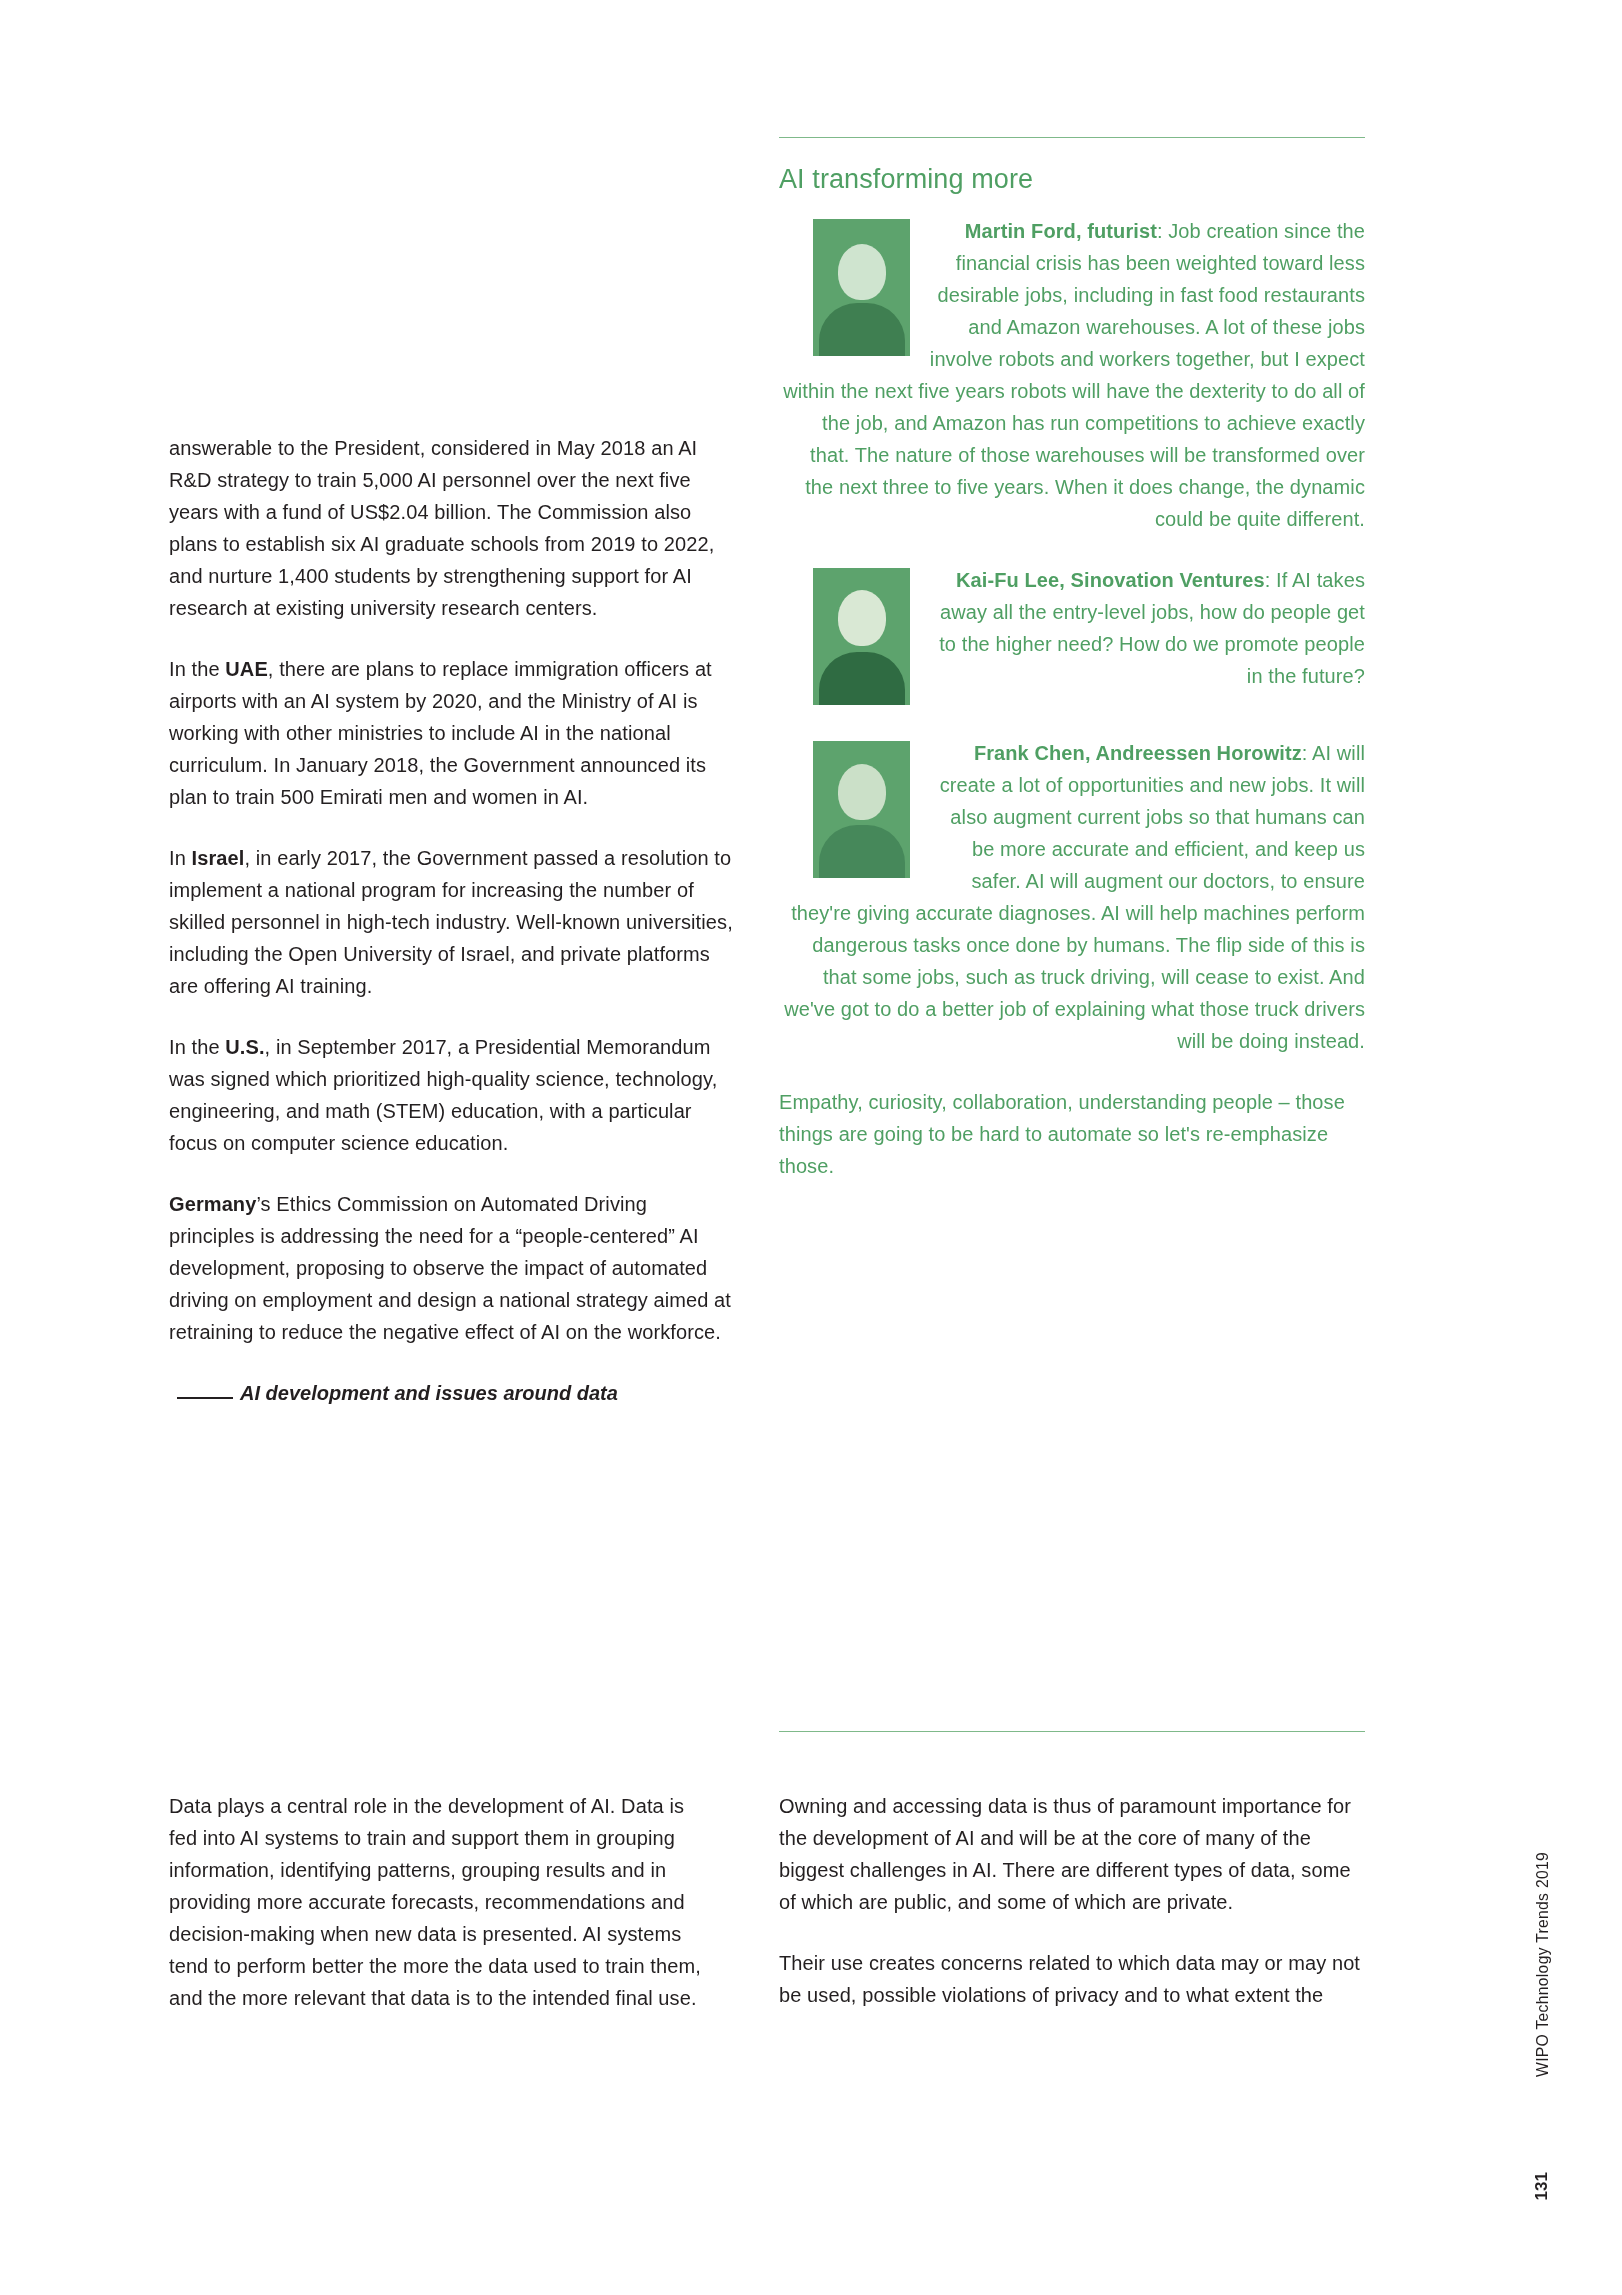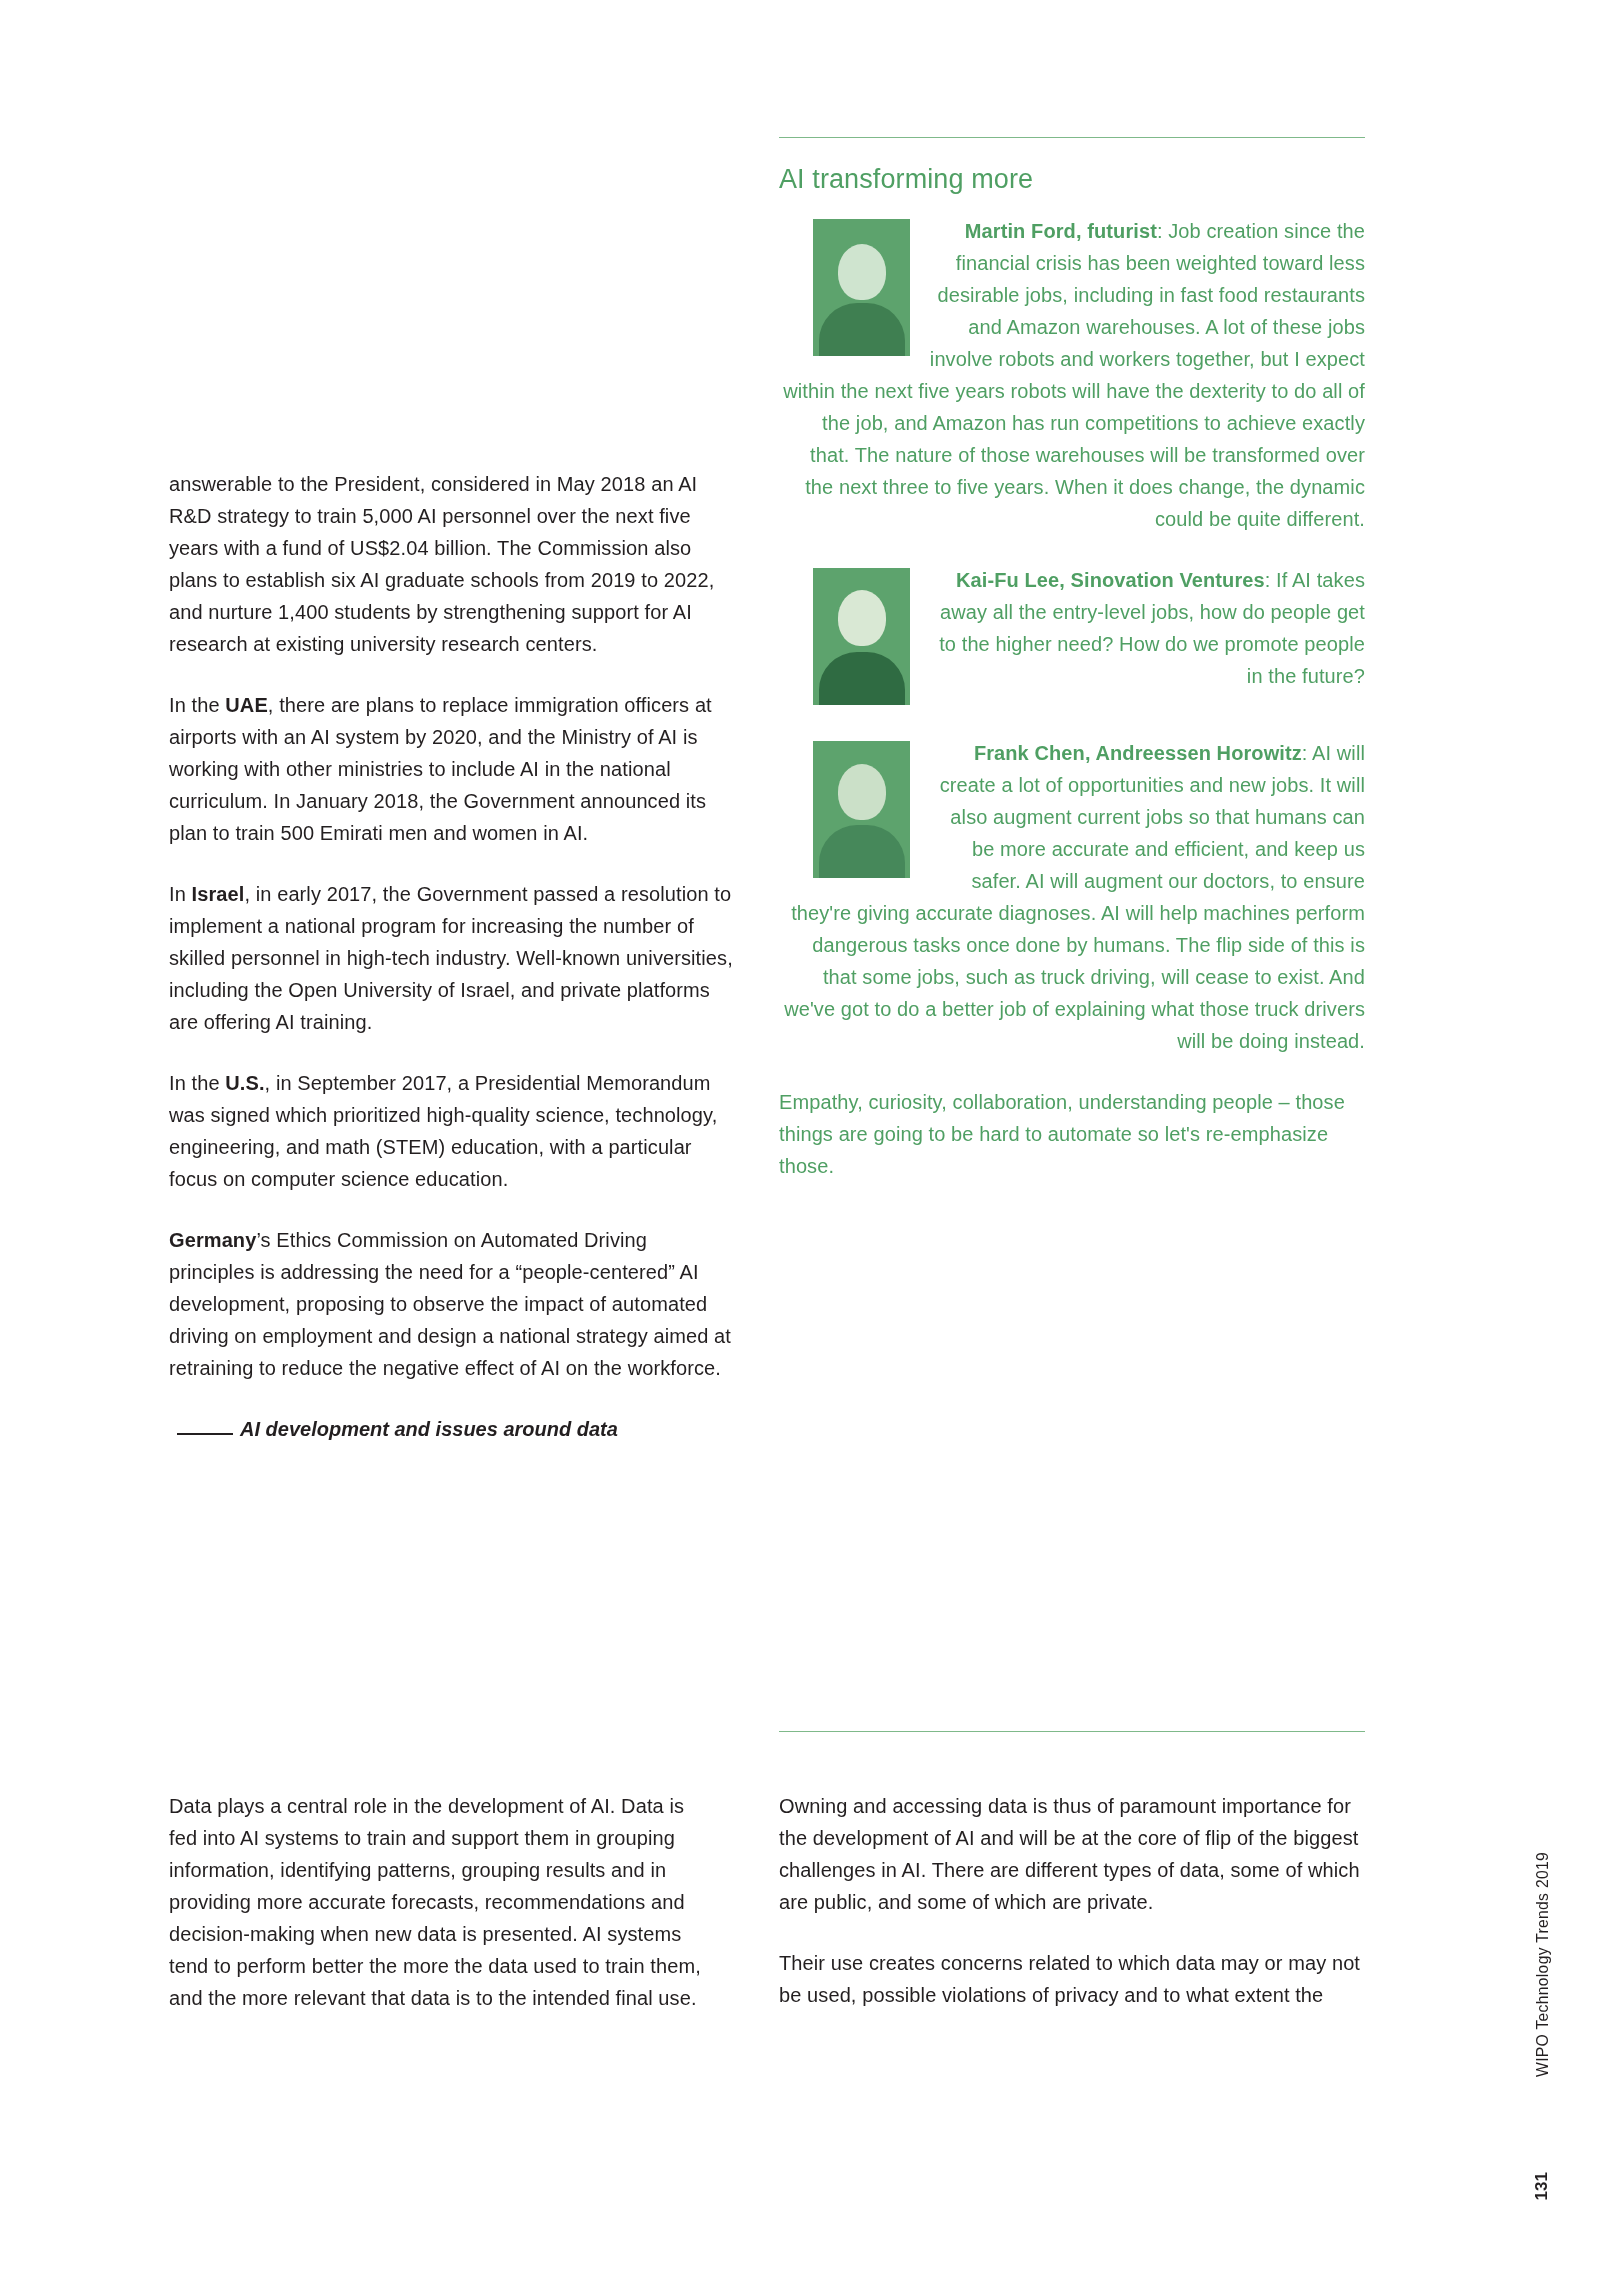--- a/index.html
+++ b/index.html
@@ -20,21 +20,20 @@
     position: absolute;
     inset: 0;
   }
 
   
   .col-left {
     position: absolute;
     left: 169px;
     top: 432px;
     width: 569px;
-    margin-top: 36px;
   }
   .col-right {
     position: absolute;
     left: 779px;
     top: 137px;
     width: 586px;
   }
 
   
   p {
@@ -232,21 +231,21 @@
     </div>
   </div>
 
   <div class="rule-lower"></div>
 
   <div class="col-left-lower">
     <p>Data plays a central role in the development of AI. Data is fed into AI systems to train and support them in grouping information, identifying patterns, grouping results and in providing more accurate forecasts, recommendations and decision-making when new data is presented. AI systems tend to perform better the more the data used to train them, and the more relevant that data is to the intended final use.</p>
   </div>
 
   <div class="col-right-lower">
-    <p>Owning and accessing data is thus of paramount importance for the development of AI and will be at the core of flip of the biggest challenges in AI. There are different types of data, some of which are public, and some of which are private.</p>
+    <p>Owning and accessing data is thus of paramount importance for the development of AI and will be at the core of many of the biggest challenges in AI. There are different types of data, some of which are public, and some of which are private.</p>
     <p>Their use creates concerns related to which data may or may not be used, possible violations of privacy and to what extent the</p>
   </div>
 
   <div class="side-footer">WIPO Technology Trends 2019</div>
   <div class="page-number">131</div>
 
 </div>
 
 
 </body></html>

